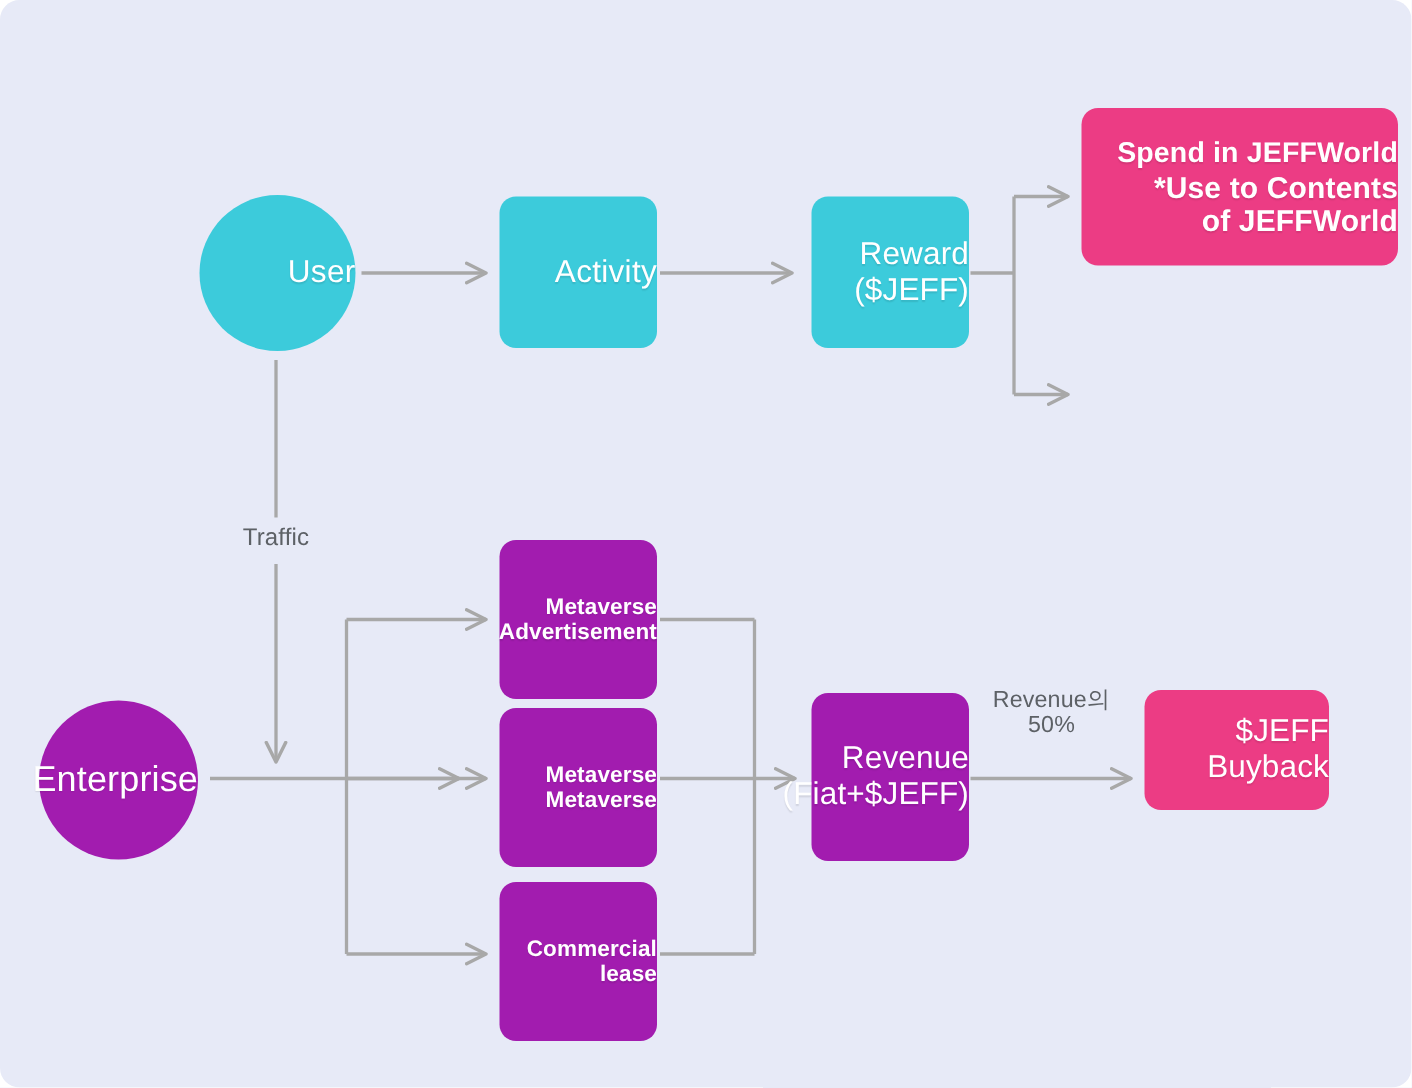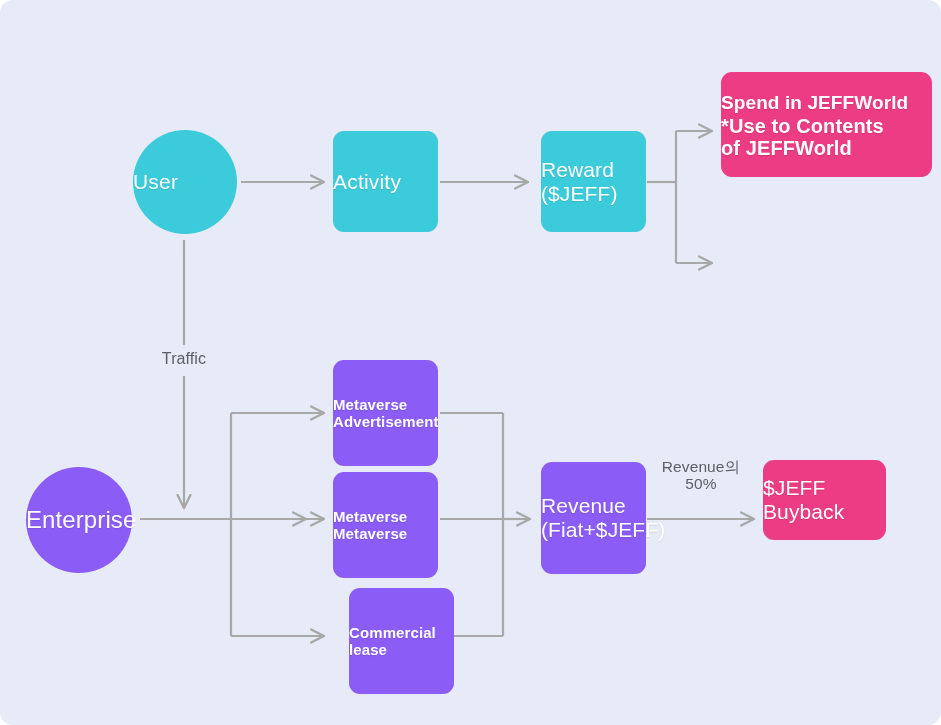--- a/index.html
+++ b/index.html
@@ -28,36 +28,36 @@
     top: 0;
     width: 941px;
     height: 725px;
     pointer-events: none;
   }
 
   .node {
     position: absolute;
     display: flex;
     flex-direction: column;
-    align-items: flex-start;
+    align-items: flex-end;
     justify-content: center;
     text-align: center;
     color: #ffffff;
     box-sizing: border-box;
     line-height: 1.14;
     text-shadow: 0 1px 1px rgba(0,0,0,0.10);
   }
   .circle {
     border-radius: 50%;
   }
   .rbox {
     border-radius: 11px;
   }
   .cyan   { background: #3ccbdb; }
-  .purple { background: #8b5cf6; }
+  .purple { background: #a21caf; }
   .pink   { background: #ec3c84; }
 
   .t-user      { font-size: 21px; font-weight: 400; letter-spacing: .2px; }
   .t-activity  { font-size: 21px; font-weight: 400; letter-spacing: .2px; }
   .t-reward    { font-size: 21px; font-weight: 400; letter-spacing: .1px; }
   .t-ent       { font-size: 24px; font-weight: 400; letter-spacing: .1px; }
   .t-purplebox { font-size: 15px; font-weight: 700; letter-spacing: .1px; }
   .t-revenue   { font-size: 21px; font-weight: 400; letter-spacing: .1px; }
   .t-buyback   { font-size: 21px; font-weight: 400; letter-spacing: .1px; }
 
@@ -157,21 +157,21 @@
   <div class="node rbox purple t-purplebox" style="left:333px; top:360px; width:105px; height:106px;">
     <span>Metaverse</span>
     <span>Advertisement</span>
   </div>
 
   <div class="node rbox purple t-purplebox" style="left:333px; top:472px; width:105px; height:106px;">
     <span>Metaverse</span>
     <span>Metaverse</span>
   </div>
 
-  <div class="node rbox purple t-purplebox" style="left:333px; top:588px; width:105px; height:106px;margin-left:16px;">
+  <div class="node rbox purple t-purplebox" style="left:333px; top:588px; width:105px; height:106px;">
     <span>Commercial</span>
     <span>lease</span>
   </div>
 
   <div class="node rbox purple t-revenue" style="left:541px; top:462px; width:105px; height:112px;">
     <span>Revenue</span>
     <span>(Fiat+$JEFF)</span>
   </div>
 
   <div class="node rbox pink t-buyback" style="left:763px; top:460px; width:123px; height:80px;">

